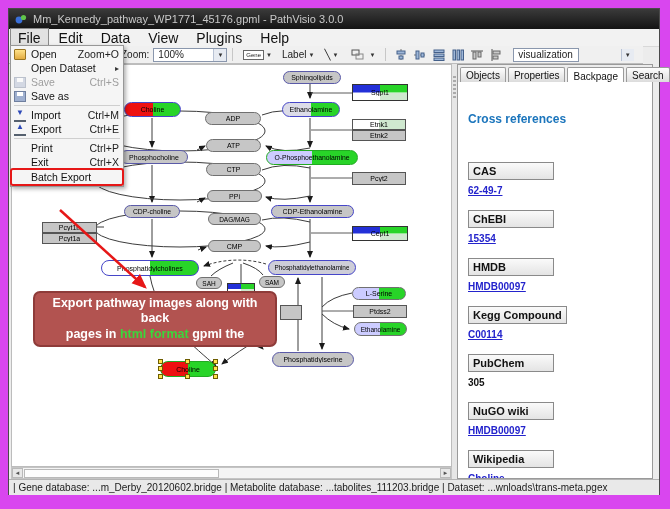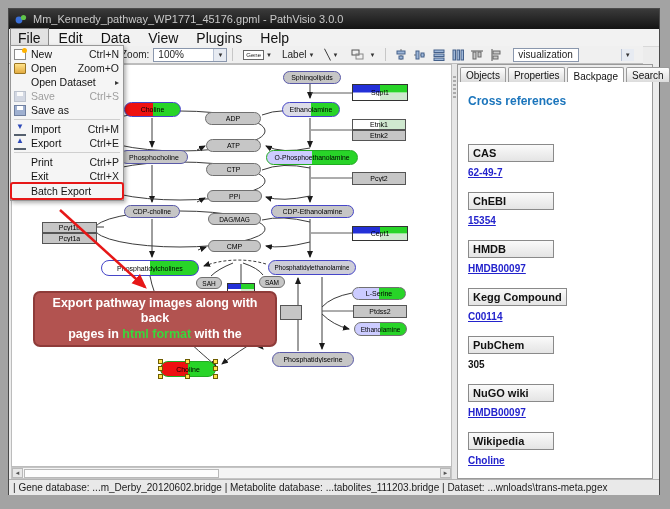--- a/index.html
+++ b/index.html
@@ -1,16 +1,16 @@
 <!DOCTYPE html>
 <html><head>
 <meta charset="utf-8">
 <style>
   html,body{margin:0;padding:0;background:#000;}
-  .stage{position:relative;width:670px;height:509px;background:#a3a3a3;overflow:hidden;
+  .stage{position:relative;width:670px;height:509px;background:#d946ef;overflow:hidden;
          font-family:"Liberation Sans",sans-serif;}
   
   .win{position:absolute;left:8px;top:8px;width:652px;height:487px;background:#ececec;
        border:1px solid #4a4a4a;box-sizing:border-box;z-index:1;}
   .titlebar{position:absolute;left:0;top:0;right:0;height:20px;
             background:linear-gradient(#3a3a3a,#141414);display:flex;align-items:center;
             padding-left:6px;box-sizing:border-box;}
   .title-text{color:#c9c9c9;font-size:11px;margin-left:6px;white-space:nowrap;overflow:hidden;}
   .menubar{position:absolute;left:0;top:20px;right:0;height:17px;background:#f2f2f2;
            border-bottom:1px solid #d8d8d8;display:flex;align-items:center;font-size:14px;color:#111;}
@@ -40,21 +40,21 @@
                   background:repeating-linear-gradient(#aaa 0 2px,transparent 2px 4px);}
   .panel{position:absolute;left:448px;top:55px;width:196px;height:415px;background:#fff;
          border:1px solid #9a9a9a;box-sizing:border-box;}
   .tabs{position:absolute;left:0;top:0;right:0;height:17px;background:#ececec;display:flex;
         align-items:flex-end;font-size:10px;border-bottom:1px solid #9a9a9a;}
   .tab{padding:2px 5px 1px;border:1px solid #9a9a9a;border-bottom:none;margin-left:2px;
        background:linear-gradient(#fdfdfd,#dcdcdc);border-radius:2px 2px 0 0;color:#111;}
   .tab.active{background:#fff;position:relative;top:1px;padding-top:3px;font-weight:normal;}
   .panel-body{position:absolute;left:0;top:17px;right:0;bottom:0;background:#fff;overflow:hidden;
               padding:8px 10px;box-sizing:border-box;}
-  .xref-heading{font-size:12px;font-weight:bold;margin:4px 0 26px;}
+  .xref-heading{font-size:12px;font-weight:bold;margin:22px 0 26px;}
   .xref-header{display:inline-block;min-width:76px;border:1px solid #8a8a8a;
                background:linear-gradient(#fafafa,#e4e4e4);font-size:11px;font-weight:bold;
                padding:2px 4px;margin:10px 0 5px;color:#111;}
   .xref-val{font-size:10px;font-weight:bold;margin-bottom:4px;color:#111;}
   .xref-val a{color:#2323cc;}
   
   .hscroll{position:absolute;left:2px;top:458px;width:441px;height:12px;background:#f4f4f4;
            border:1px solid #c4c4c4;box-sizing:border-box;display:flex;align-items:center;}
   .hs-btn{width:11px;height:10px;background:#e8e8e8;border:1px solid #b9b9b9;font-size:6px;
           display:flex;align-items:center;justify-content:center;color:#555;box-sizing:border-box;}
@@ -386,35 +386,30 @@
           <span class="handle" style="top: -3px; right: -3px;"></span>
           <span class="handle" style="left: -3px; top: calc(50% - 3px);"></span>
           <span class="handle" style="top: calc(50% - 3px); right: -3px;"></span>
           <span class="handle" style="left: -3px; bottom: -3px;"></span>
           <span class="handle" style="left: calc(50% - 3px); bottom: -3px;"></span>
           <span class="handle" style="right: -3px; bottom: -3px;"></span>
         </div>
       </div>
 
     <div class="annotation" style="background: rgb(178, 83, 80); border: 2px solid rgb(142, 59, 57);">
-        <div><span>Export pathway images along with back</span><br><span>pages in </span><span style="color: rgb(59, 214, 59);">html format</span><span> with the</span><br></div>
+        <div><span>Export pathway images along with back</span><br><span>pages in </span><span style="color: rgb(59, 214, 59);">html format</span><span> gpml the</span><br></div>
       </div>
 
     <svg width="670" height="509" viewBox="0 0 670 509" style="z-index:5">
       <path d="M60,210 L145,287" stroke="#e61717" stroke-width="2.5" fill="none" marker-end="url(#arrred)"></path>
     </svg>
   </div>
 
   <div class="filemenu">
       <div class="fm-row">
-        <span class="mi new-document-icon"></span>
-        <span class="fm-label">New</span>
-        <span class="fm-short">Ctrl+N</span>
-      </div>
-      <div class="fm-row">
         <span class="mi open-folder-icon"></span>
         <span class="fm-label">Open</span>
         <span class="fm-short">Zoom+O</span>
       </div>
       <div class="fm-row">
         <span class="mi"></span>
         <span class="fm-label">Open Dataset</span>
         <span class="fm-sub">▸</span>
       </div>
       <div class="fm-row disabled">

